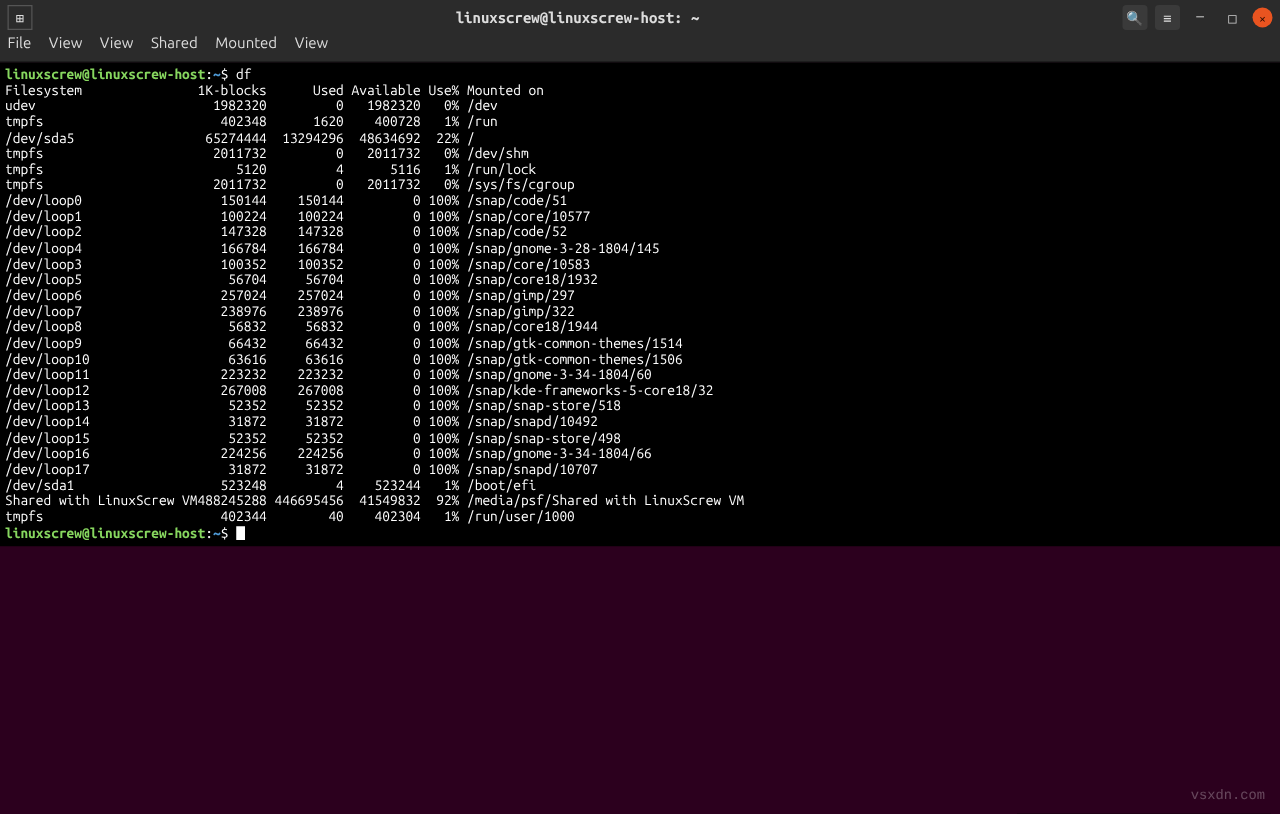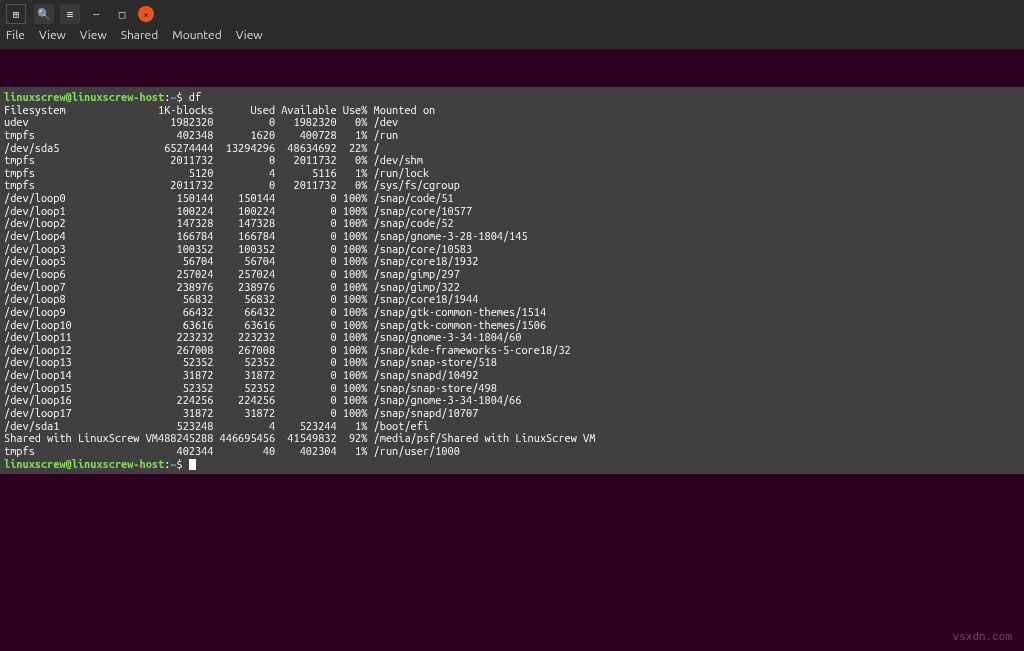--- a/index.html
+++ b/index.html
@@ -56,26 +56,25 @@
   align-items: flex-start;
   padding: 0 6px;
   gap: 14px;
   color: #ddd;
   font-family: Ubuntu, sans-serif;
   font-size: 12px;
   border-bottom: 1px solid #1a1a1a;
 }
 .menubar span { cursor: pointer; }
 .terminal {
-  background: #404040;
+  background: #000000;
   padding: 4px 4px;
   line-height: 1.15;
   white-space: pre;
   letter-spacing: 0;
-  margin-top: 37px;
 }
 .prompt-user { color: #87d75f; font-weight: bold; }
 .prompt-path { color: #4e9ad6; font-weight: bold;}
 .prompt-sep { color: #fff; }
 .prompt-dollar { color: #fff; }
 .cursor {
   display: inline-block;
   width: 7px; height: 11px;
   background: #fff;
   vertical-align: middle;
@@ -92,20 +91,21 @@
 </style>
 </head>
 <body>
 
 <div class="titlebar">
   <div class="tb-left">
     <div class="tb-icon-box">
       <span>⊞</span>
     </div>
   </div>
+  <div class="tb-title">linuxscrew@linuxscrew-host: ~</div>
   <div class="tb-right">
     <div class="tb-btn search">
         <span>🔍</span>
       </div>
     <div class="tb-btn menu">
         <span>≡</span>
       </div>
     <div class="tb-btn min">
         <span>—</span>
       </div>

